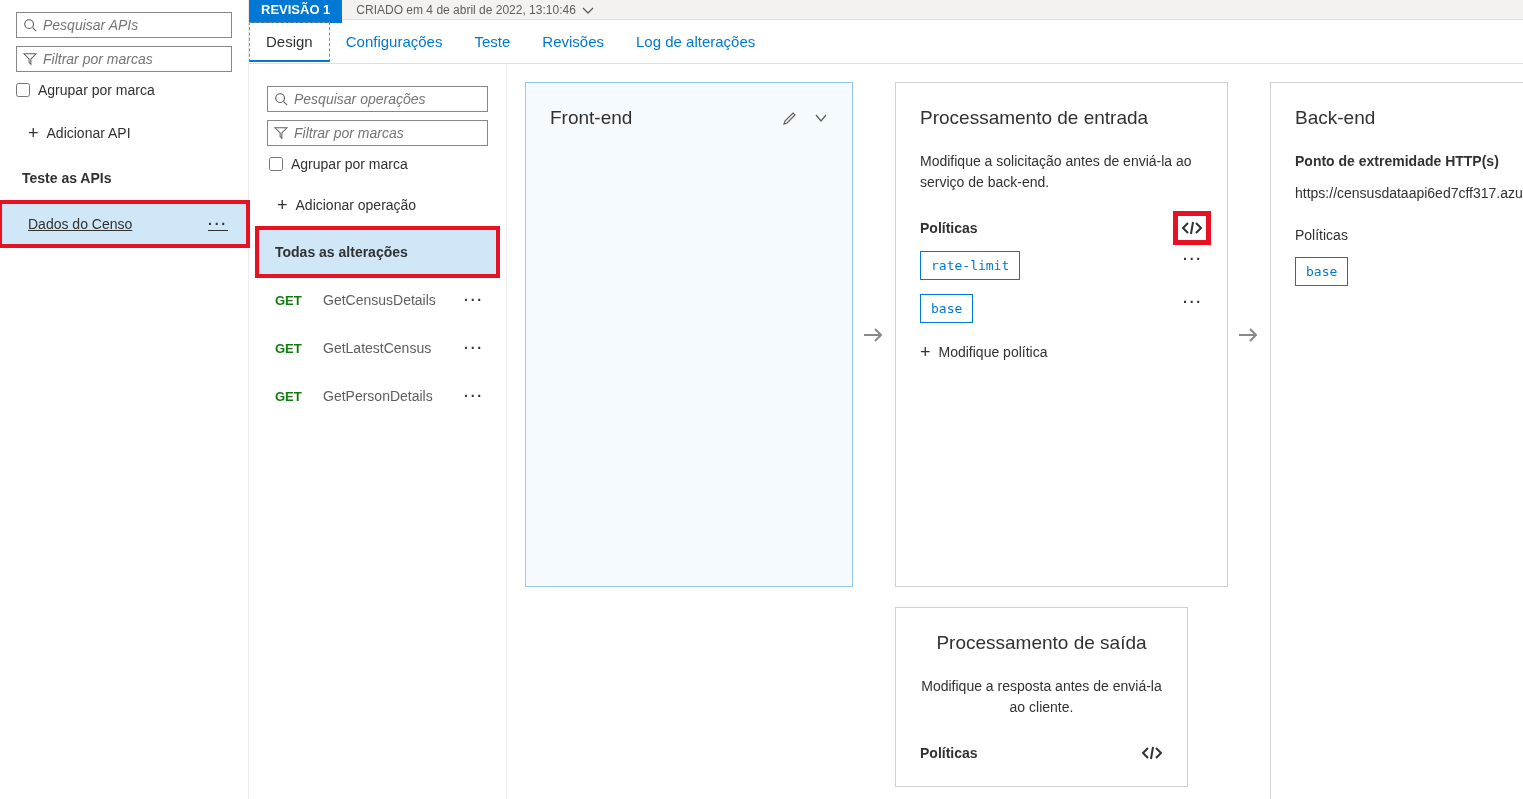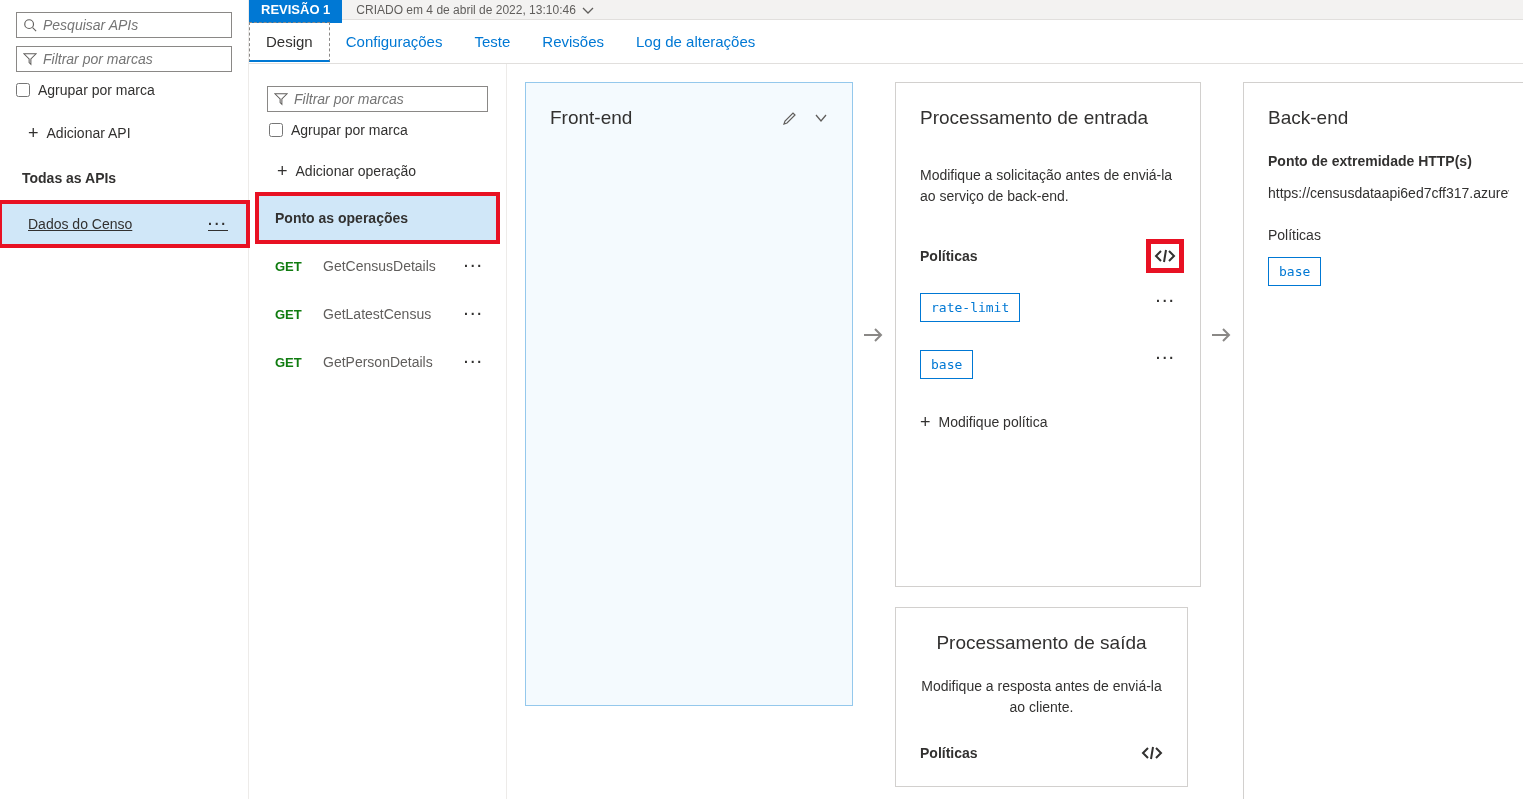--- a/index.html
+++ b/index.html
@@ -195,25 +195,25 @@
 
 .card {
   border: 1px solid #d2d0ce;
   background: #fff;
   padding: 24px 24px 24px 24px;
   display: flex;
   flex-direction: column;
 }
 .card.frontend {
   width: 328px;
-  height: 624px;
+  height: 505px;
   border: 1px solid #94c8ec;
   background: #f4fafe;
 }
-.card.inbound { width: 306px; height: 505px; gap: 14px; }
+.card.inbound { width: 333px; height: 505px; }
 .card.outbound { width: 293px; margin-top: 20px; text-align: center; }
 .card.backend { width: 290px; height: 760px; border-right: none; }
 
 .card-title-row {
   display: flex;
   align-items: center;
   justify-content: space-between;
 }
 .card-title {
   font-size: 19px;
@@ -324,21 +324,21 @@
     <input type="text" placeholder="Filtrar por marcas" style="">
   </div>
   <div class="group-row">
     <input type="checkbox" style="">
     <span>Agrupar por marca</span>
   </div>
   <div class="add-row">
     <span class="plus">+</span>
     <span>Adicionar API</span>
   </div>
-  <div class="section-title">Todas as APIs</div>
+  <div class="section-title">Teste as APIs</div>
   <div class="api-item highlight-red">
     <span>Dados do Censo</span>
     <span class="dots">···</span>
   </div>
 </div>
 
 <div class="main">
 
   <div class="revision-bar">
     <div class="revision-badge">REVISÃO 1</div>
@@ -356,37 +356,46 @@
     <div class="tab active">Design</div>
     <div class="tab">Configurações</div>
     <div class="tab">Teste</div>
     <div class="tab">Revisões</div>
     <div class="tab">Log de alterações</div>
   </div>
 
   <div class="content-row">
 
     <div class="ops-panel">
+      <div class="search-row">
+        <span class="icon">
+          <svg width="14" height="14" viewBox="0 0 16 16">
+              <circle cx="7" cy="7" r="5" stroke="#605e5c" stroke-width="1.3" fill="none"></circle>
+              <line x1="11" y1="11" x2="15" y2="15" stroke="#605e5c" stroke-width="1.3"></line>
+            </svg>
+        </span>
+        <input type="text" placeholder="Pesquisar operações" style="">
+      </div>
       <div class="filter-row">
         <span class="icon">
           <svg width="14" height="14" viewBox="0 0 16 16">
               <polygon points="1,2 15,2 9,8 9,14 7,12 7,8" fill="none" stroke="#605e5c" stroke-width="1.2"></polygon>
             </svg>
         </span>
         <input type="text" placeholder="Filtrar por marcas" style="">
       </div>
       <div class="group-row">
         <input type="checkbox" style="">
         <span>Agrupar por marca</span>
       </div>
       <div class="add-op-row">
         <span class="plus">+</span>
         <span>Adicionar operação</span>
       </div>
-      <div class="op-all highlight-red">Ponto as operações</div>
+      <div class="op-all highlight-red">Todas as alterações</div>
 
       <div class="op-item">
         <span class="method">GET</span>
         <span class="op-name">GetCensusDetails</span>
         <span class="dots">···</span>
       </div>
       <div class="op-item">
         <span class="method">GET</span>
         <span class="op-name">GetLatestCensus</span>
         <span class="dots">···</span>

